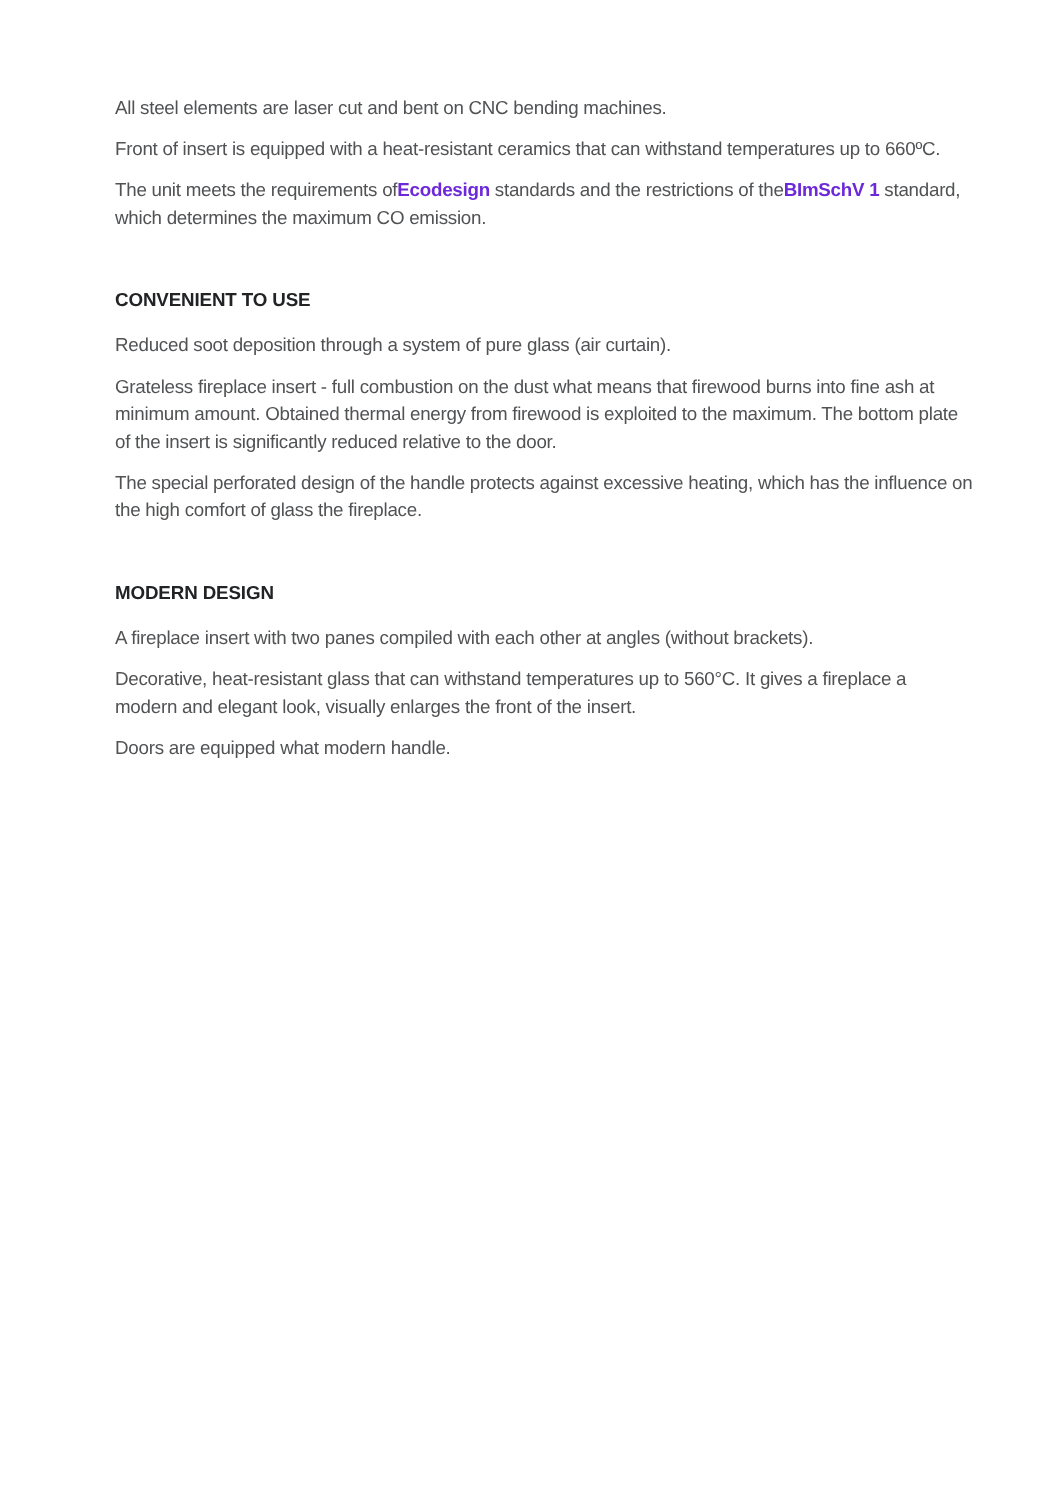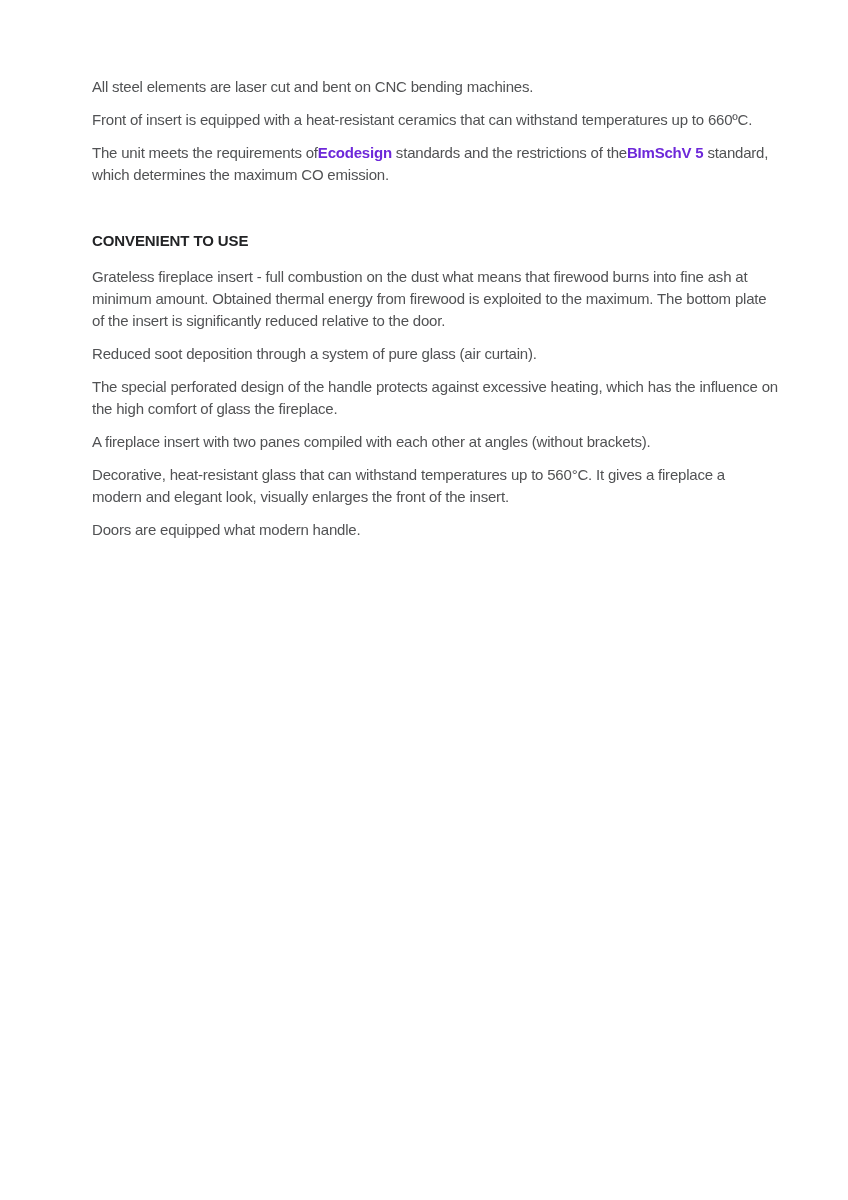--- a/index.html
+++ b/index.html
@@ -47,30 +47,31 @@
 </head>
 <body>
 
 <main class="page">
 
   <p class="para"><span>All steel elements are laser cut and bent on CNC bending machines.</span></p>
 
   <p class="para"><span>Front of insert is equipped with a heat-resistant ceramics that can withstand temperatures up to 660ºC.</span></p>
 
 
-  <p class="para"><span>The unit meets the requirements of</span><span class="bold">Ecodesign</span><span> standards and the restrictions of the</span><span class="bold">BImSchV 5</span><span> standard, which determines the maximum CO emission.</span></p>
+  <p class="para"><span>The unit meets the requirements of</span><span class="bold">Ecodesign</span><span> standards and the restrictions of the</span><span class="bold">BImSchV 1</span><span> standard, which determines the maximum CO emission.</span></p>
 
   <h2 class="heading">CONVENIENT TO USE</h2>
 
+  <p class="para"><span>Reduced soot deposition through a system of pure glass (air curtain).</span></p>
+
   <p class="para"><span>Grateless fireplace insert - full combustion on the dust what means that firewood burns into fine ash at minimum amount. Obtained thermal energy from firewood is exploited to the maximum. The bottom plate of the insert is significantly reduced relative to the door.</span></p>
-
-  <p class="para"><span>Reduced soot deposition through a system of pure glass (air curtain).</span></p>
 
   <p class="para"><span>The special perforated design of the handle protects against excessive heating, which has the influence on the high comfort of glass the fireplace.</span></p>
 
+  <h2 class="heading">MODERN DESIGN</h2>
 
   <p class="para"><span>A fireplace insert with two panes compiled with each other at angles (without brackets).</span></p>
 
   <p class="para"><span>Decorative, heat-resistant glass that can withstand temperatures up to 560°C. It gives a fireplace a modern and elegant look, visually enlarges the front of the insert.</span></p>
 
   <p class="para"><span>Doors are equipped what modern handle.</span></p>
 
 </main>
 
 </body></html>

